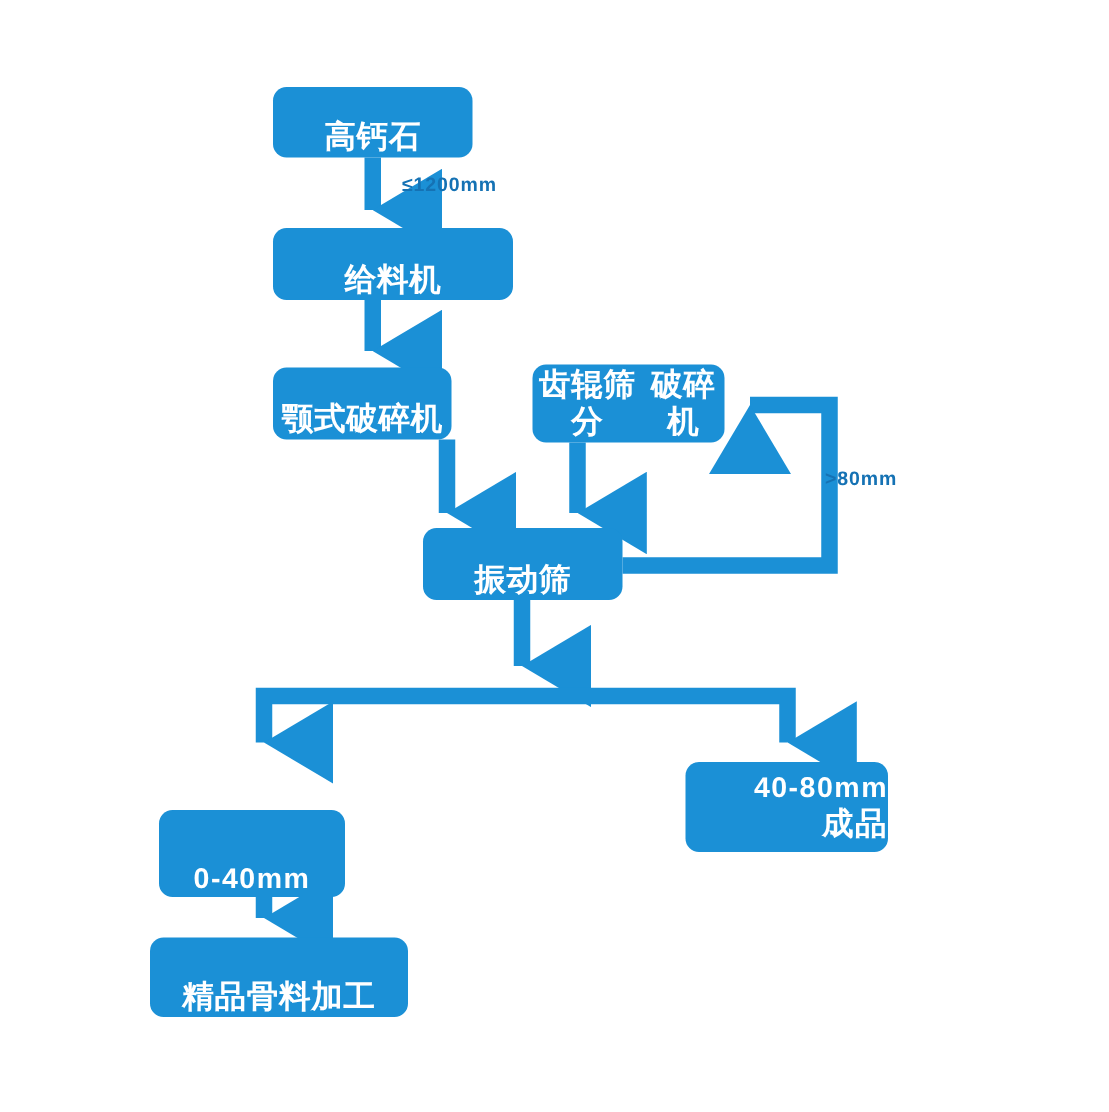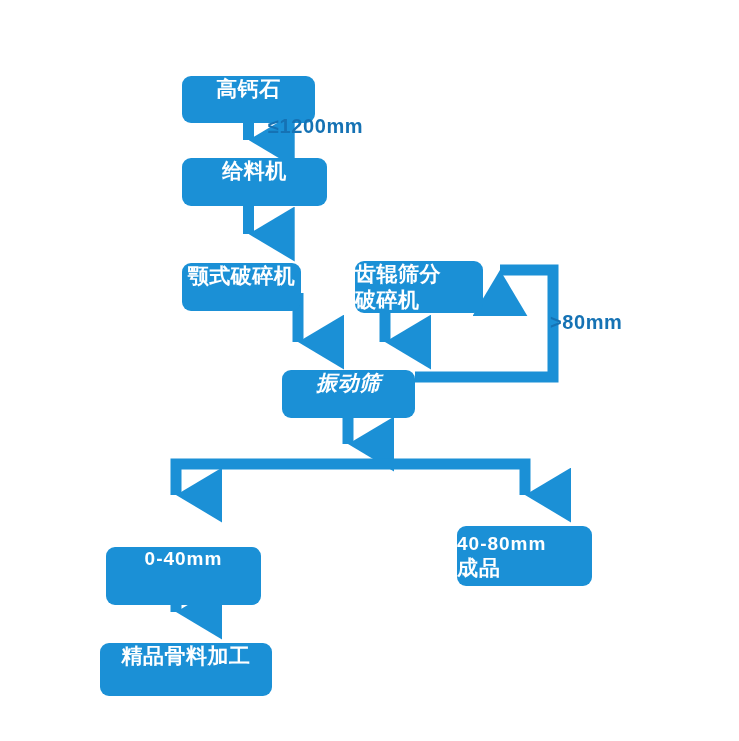--- a/index.html
+++ b/index.html
@@ -15,35 +15,34 @@
     font-family: "Liberation Sans", "DejaVu Sans", sans-serif;
     overflow: hidden;
   }
   .node {
     position: absolute;
     background: #1b90d6;
     border-radius: 9px;
     color: #ffffff;
     font-weight: bold;
     display: flex;
-    align-items: flex-start;
+    align-items: flex-end;
     justify-content: center;
     text-align: center;
     line-height: 1.22;
     box-sizing: border-box;
     letter-spacing: 0.5px;
-    margin-top: 18px;
   }
   .node-cn { font-size: 21px; }
   .node-mm { font-size: 19px; letter-spacing: 1px; }
   .edge-label {
     position: absolute;
     color: #1572b4;
     font-weight: bold;
-    font-size: 20px;
+    font-size: 13px;
     letter-spacing: 0.6px;
     white-space: nowrap;
   }
   svg.wires {
     position: absolute;
     left: 0; top: 0;
     width: 739px;
     height: 741px;
     pointer-events: none;
   }
@@ -78,38 +77,38 @@
     <path d="M348,464 L176,464 L176,495" stroke="#1b90d6" stroke-width="11" fill="none" stroke-linejoin="miter" marker-end="url(#ah-down)"></path>
     <path d="M348,464 L525,464 L525,495" stroke="#1b90d6" stroke-width="11" fill="none" stroke-linejoin="miter" marker-end="url(#ah-down)"></path>
 
     <line x1="176" y1="568" x2="176" y2="612" stroke="#1b90d6" stroke-width="11" marker-end="url(#ah-down)"></line>
   </svg>
 
   <div class="node node-cn" style="left:182px; top:58px; width:133px; height:47px;">
     <span>高钙石</span>
   </div>
 
-  <div class="node node-cn" style="left:182px; top:140px; width:145px; height:48px;">
+  <div class="node node-cn" style="left:182px; top:152px; width:160px; height:48px;">
     <span>给料机</span>
   </div>
 
   <div class="node node-cn" style="left:182px; top:245px; width:119px; height:48px;">
     <span>颚式破碎机</span>
   </div>
 
-  <div class="node node-cn" style="left:355px; top:243px; width:128px; height:52px; flex-direction:column;">
+  <div class="node node-cn" style="left:355px; top:243px; width:128px; height:52px; ">
     <span>齿辊筛分</span>
     <span>破碎机</span>
   </div>
 
-  <div class="node node-cn" style="left:282px; top:352px; width:133px; height:48px;font-style:italic;">
+  <div class="node node-cn" style="left:282px; top:352px; width:133px; height:48px;">
     <span>振动筛</span>
   </div>
 
-  <div class="node node-mm" style="left:106px; top:529px; width:155px; height:58px;">
+  <div class="node node-mm" style="left:106px; top:540px; width:124px; height:58px;">
     <span>0-40mm</span>
   </div>
 
   <div class="node node-mm" style="left:457px; top:508px; width:135px; height:60px; flex-direction:column;">
     <span>40-80mm</span>
     <span class="node-cn">成品</span>
   </div>
 
   <div class="node node-cn" style="left:100px; top:625px; width:172px; height:53px;">
     <span>精品骨料加工</span>

